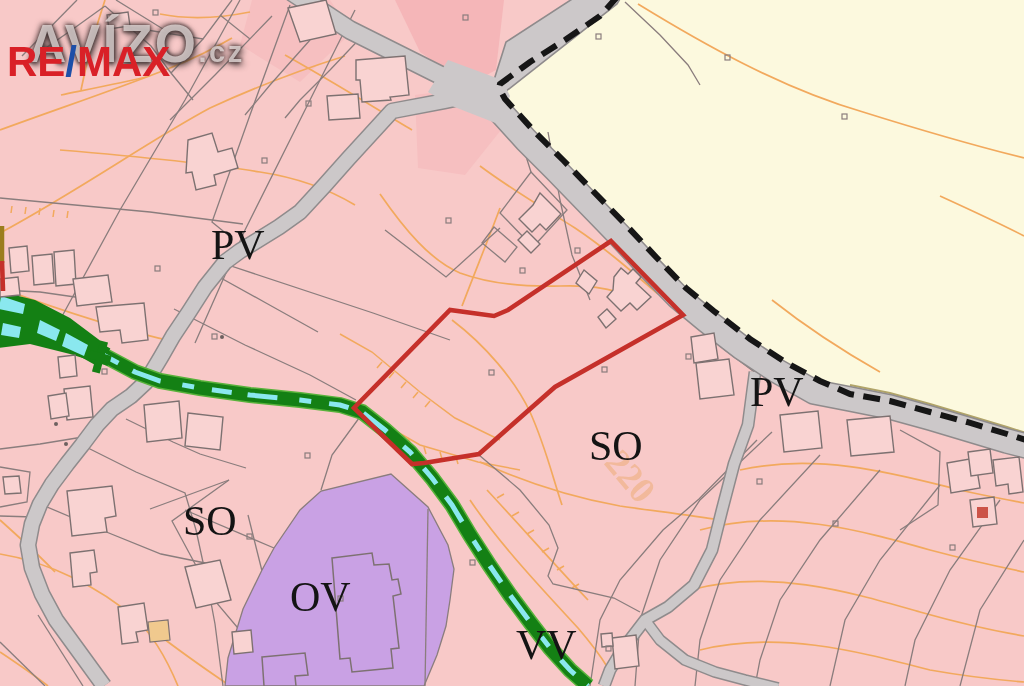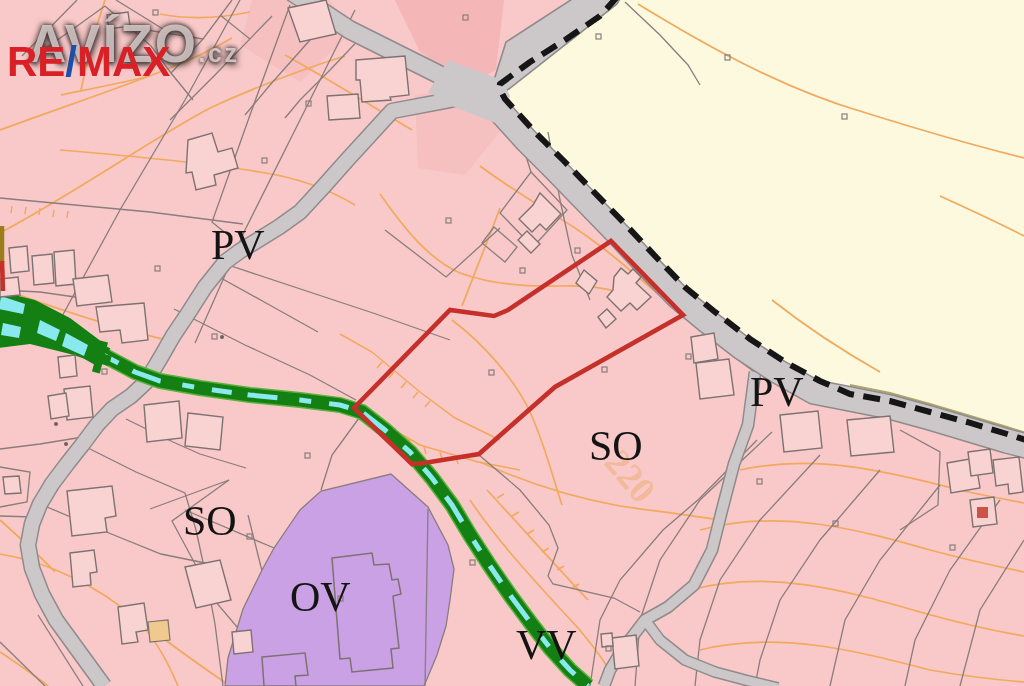--- a/index.html
+++ b/index.html
@@ -2,21 +2,21 @@
 <html><head>
 <meta charset="utf-8">
 <style>
   html,body{margin:0;padding:0;}
   body{width:1024px;height:686px;overflow:hidden;font-family:"Liberation Sans",sans-serif;}
   .wrap{position:relative;width:1024px;height:686px;}
   svg{display:block;}
   .wm{position:absolute;left:28px;top:13px;font-family:"Liberation Sans",sans-serif;font-weight:bold;
       font-size:53px;letter-spacing:2.5px;color:rgba(238,230,228,0.72);
       text-shadow:2px 3px 6px rgba(60,48,48,0.95), -2px -2px 5px rgba(95,75,75,0.55), 1px -1px 3px rgba(80,62,62,0.6), -1px 2px 3px rgba(80,62,62,0.6);}
-  .wm .cz{font-size:25px;}
+  .wm .cz{font-size:29px;}
   .remax{position:absolute;left:7px;top:38px;font-family:"Liberation Sans",sans-serif;font-weight:bold;
       font-size:42px;color:#d92027;letter-spacing:0px;}
   .remax .sl{color:#1d4fa8;}
 </style>
 </head>
 <body>
 <div class="wrap">
 <svg width="1024" height="686" viewBox="0 0 1024 686" xmlns="http://www.w3.org/2000/svg">
 
   <rect x="0" y="0" width="1024" height="686" fill="#f8c9c8"></rect>

